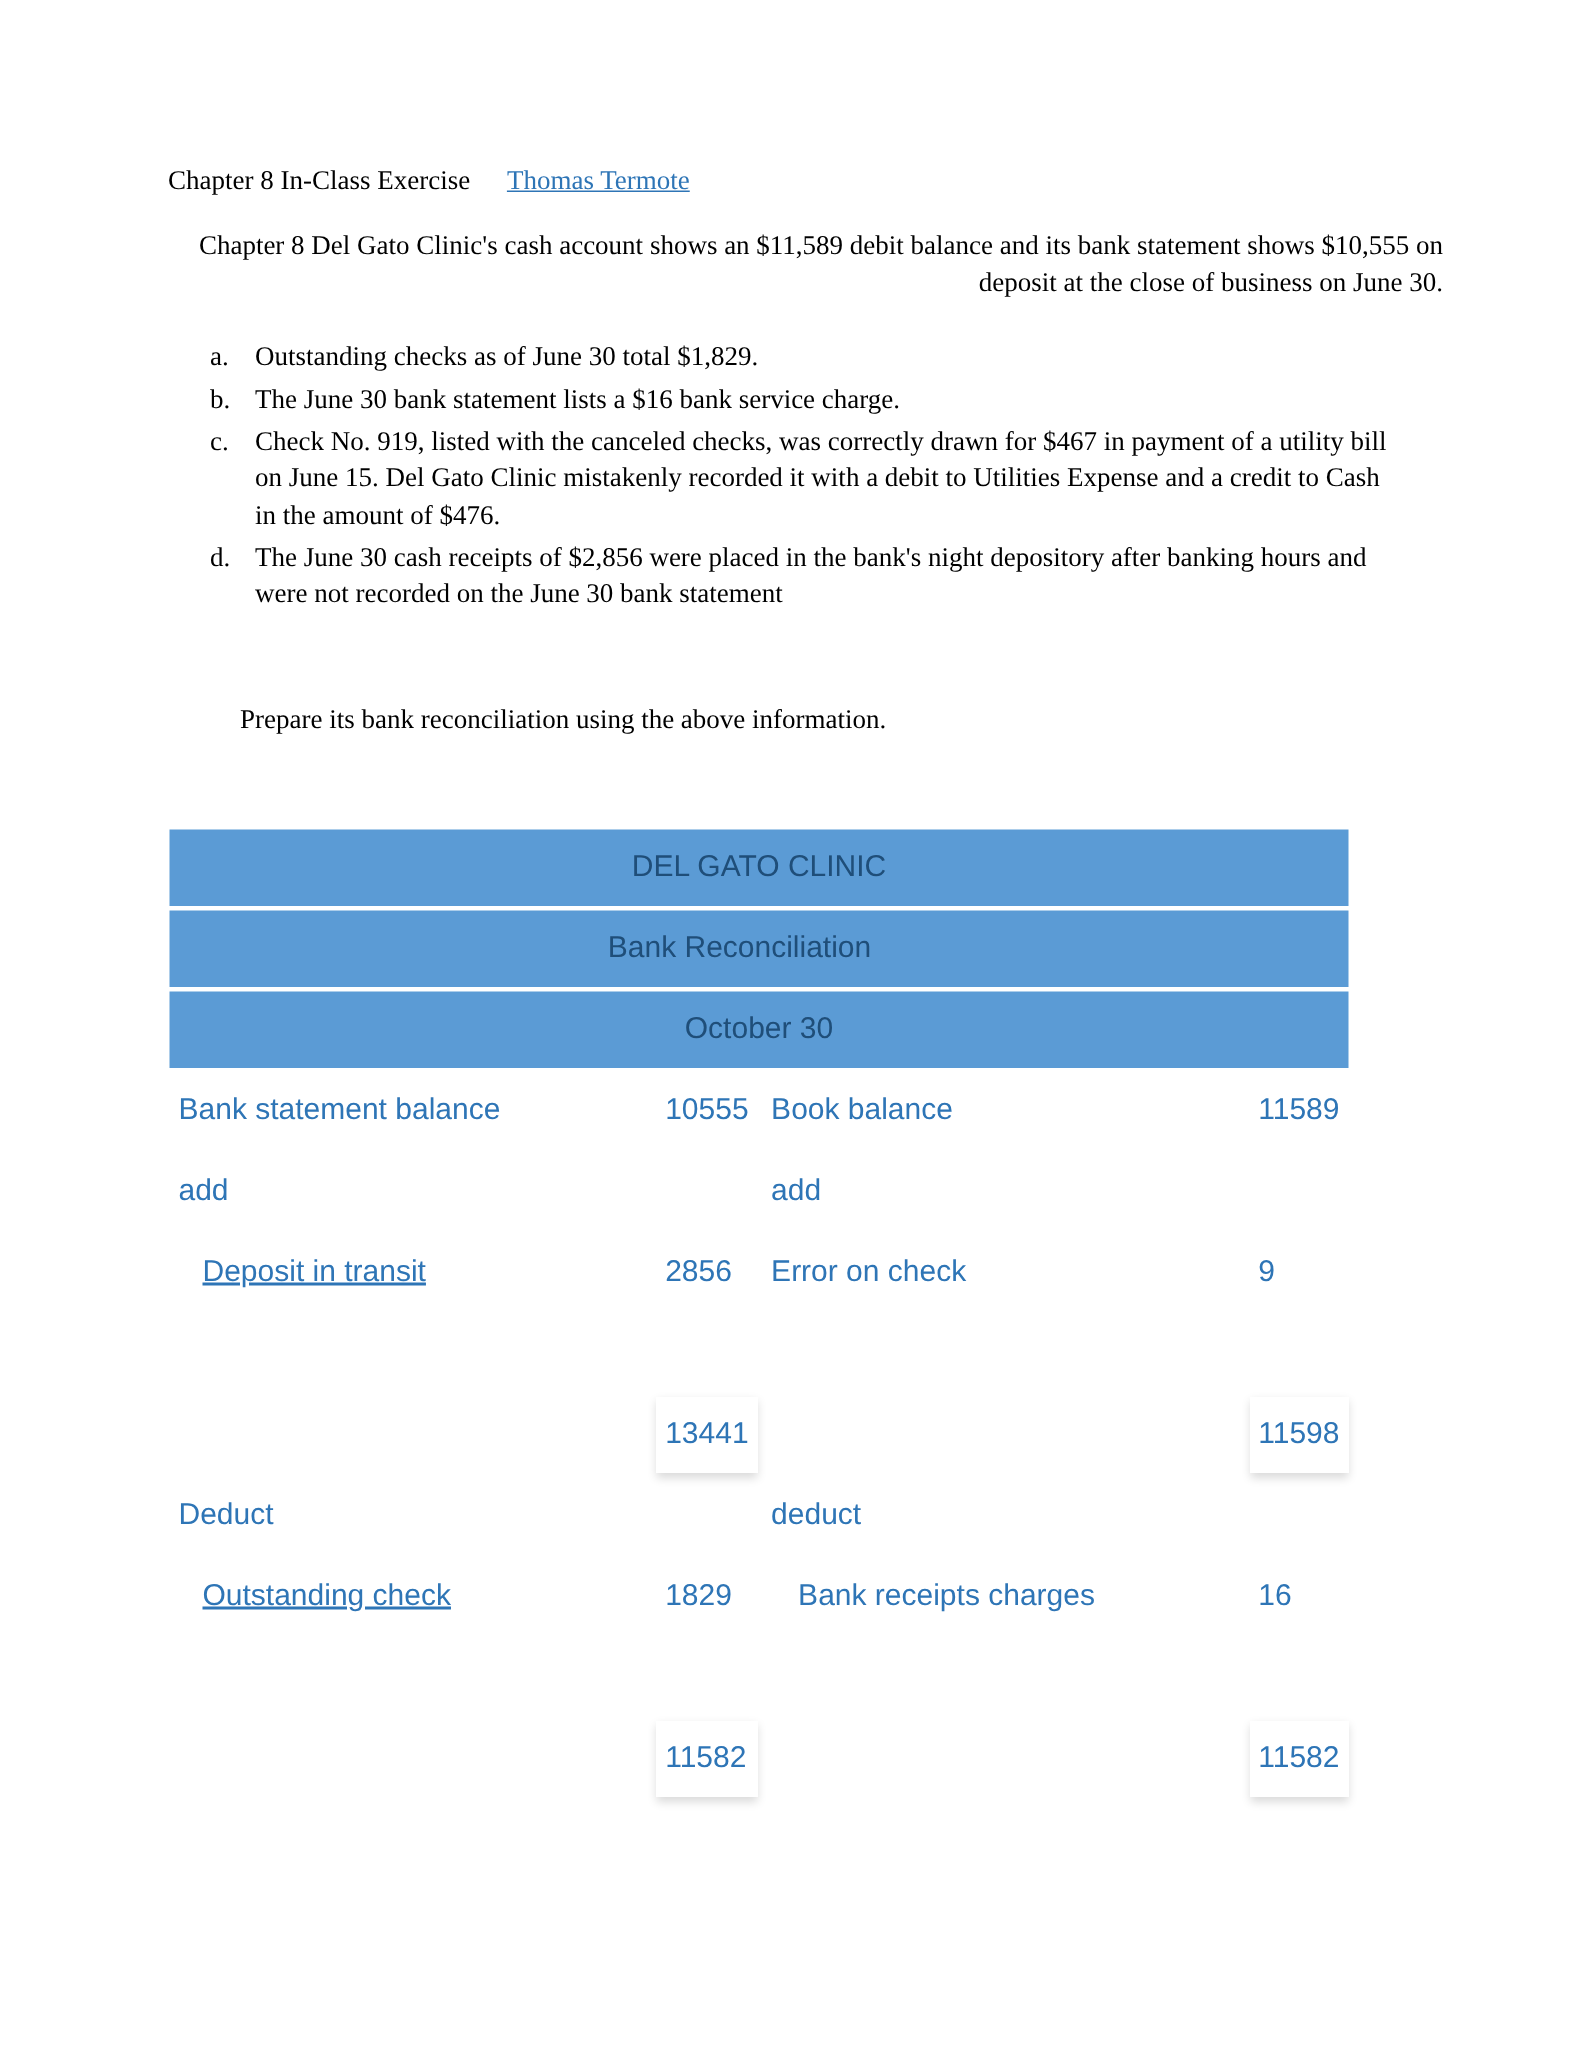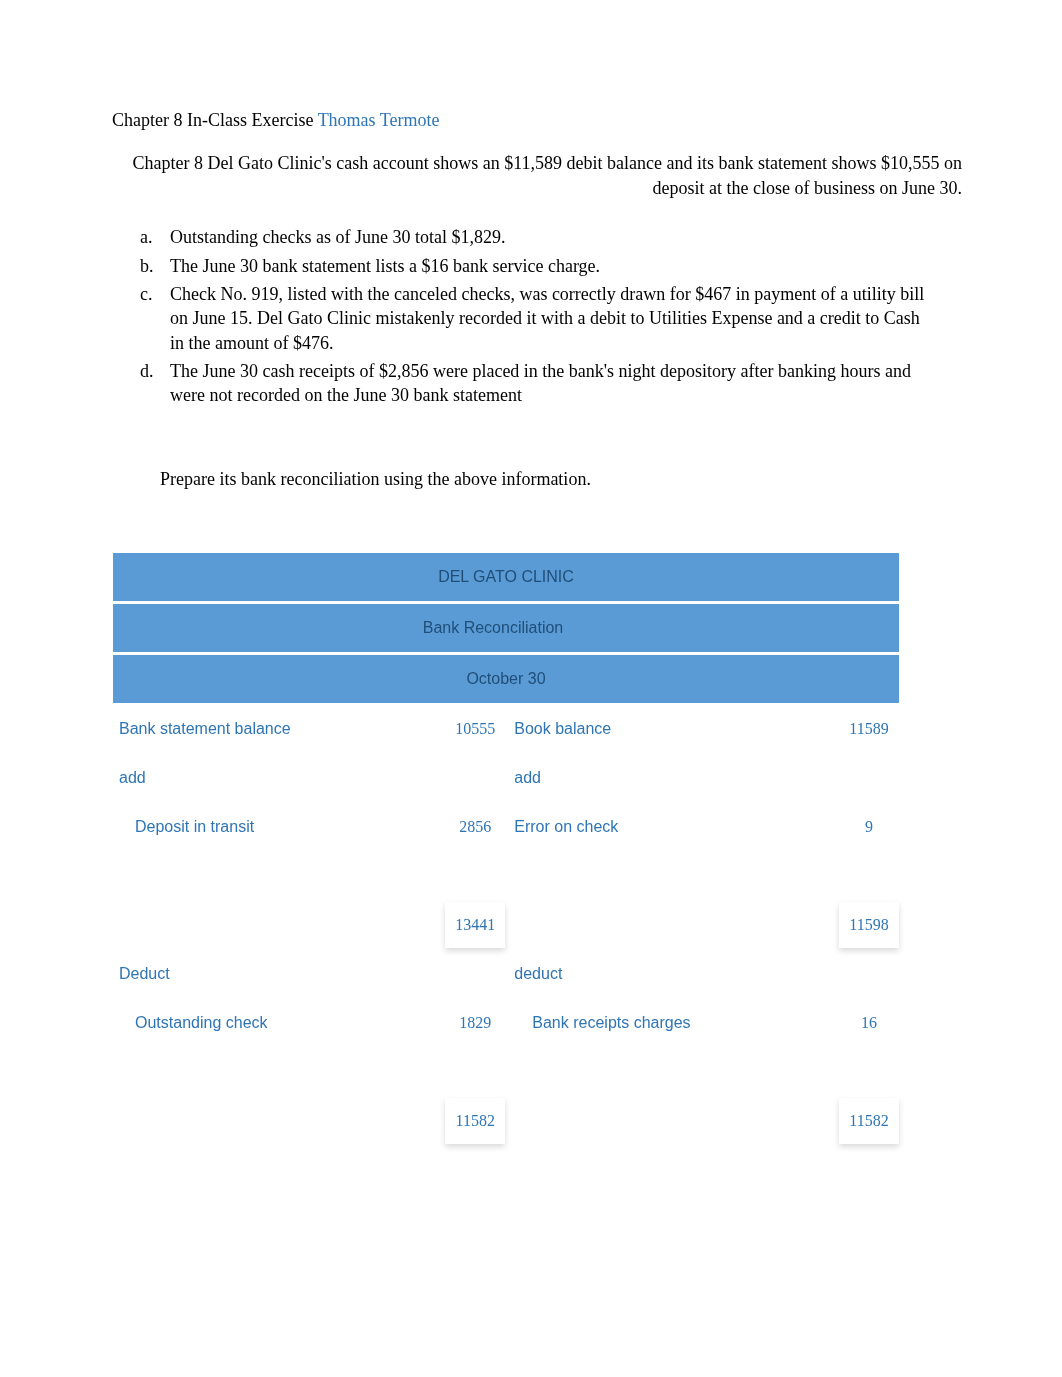--- a/index.html
+++ b/index.html
@@ -18,20 +18,22 @@
     }
     .header-line {
       margin-bottom: 20px;
     }
     .chapter-title {
       display: inline;
     }
     .author {
       display: inline;
       color: #2e75b6;
+      margin-left: 20px;
+      text-decoration: underline;
     }
     .intro {
       margin-bottom: 24px;
       line-height: 1.4;
       text-align: right;
     }
     .list {
       margin-left: 28px;
       margin-bottom: 20px;
     }
@@ -48,21 +50,21 @@
       flex: 1;
       padding-right: 30px;
     }
     .instruction {
       margin-top: 62px;
       margin-left: 48px;
       margin-bottom: 60px;
     }
     .table-wrap {
       font-family: Arial, 'Helvetica Neue', Helvetica, sans-serif;
-      font-size: 16px;
+      font-size: 20px;
       color: #2e75b6;
       margin-left: -2px;
       width: 792px;
     }
     table {
       width: 100%;
       border-collapse: separate;
       border-spacing: 3px 3px;
     }
     td {
@@ -72,26 +74,26 @@
     .header-row td {
       background: #5b9bd5;
       color: #1f4e79;
       text-align: center;
       height: 48px;
     }
     .wide-left {
       width: 290px;
     }
     .num {
-      text-align: center;
+      text-align: left;
       width: 60px;
-      font-family: Liberation Serif, serif;
     }
     .indent {
       padding-left: 22px;
+      text-decoration: underline;
     }
     .indent2 {
       padding-left: 24px;
     }
     .narrow {
       width: 30px;
     }
     .book-label {
       width: 260px;
     }

